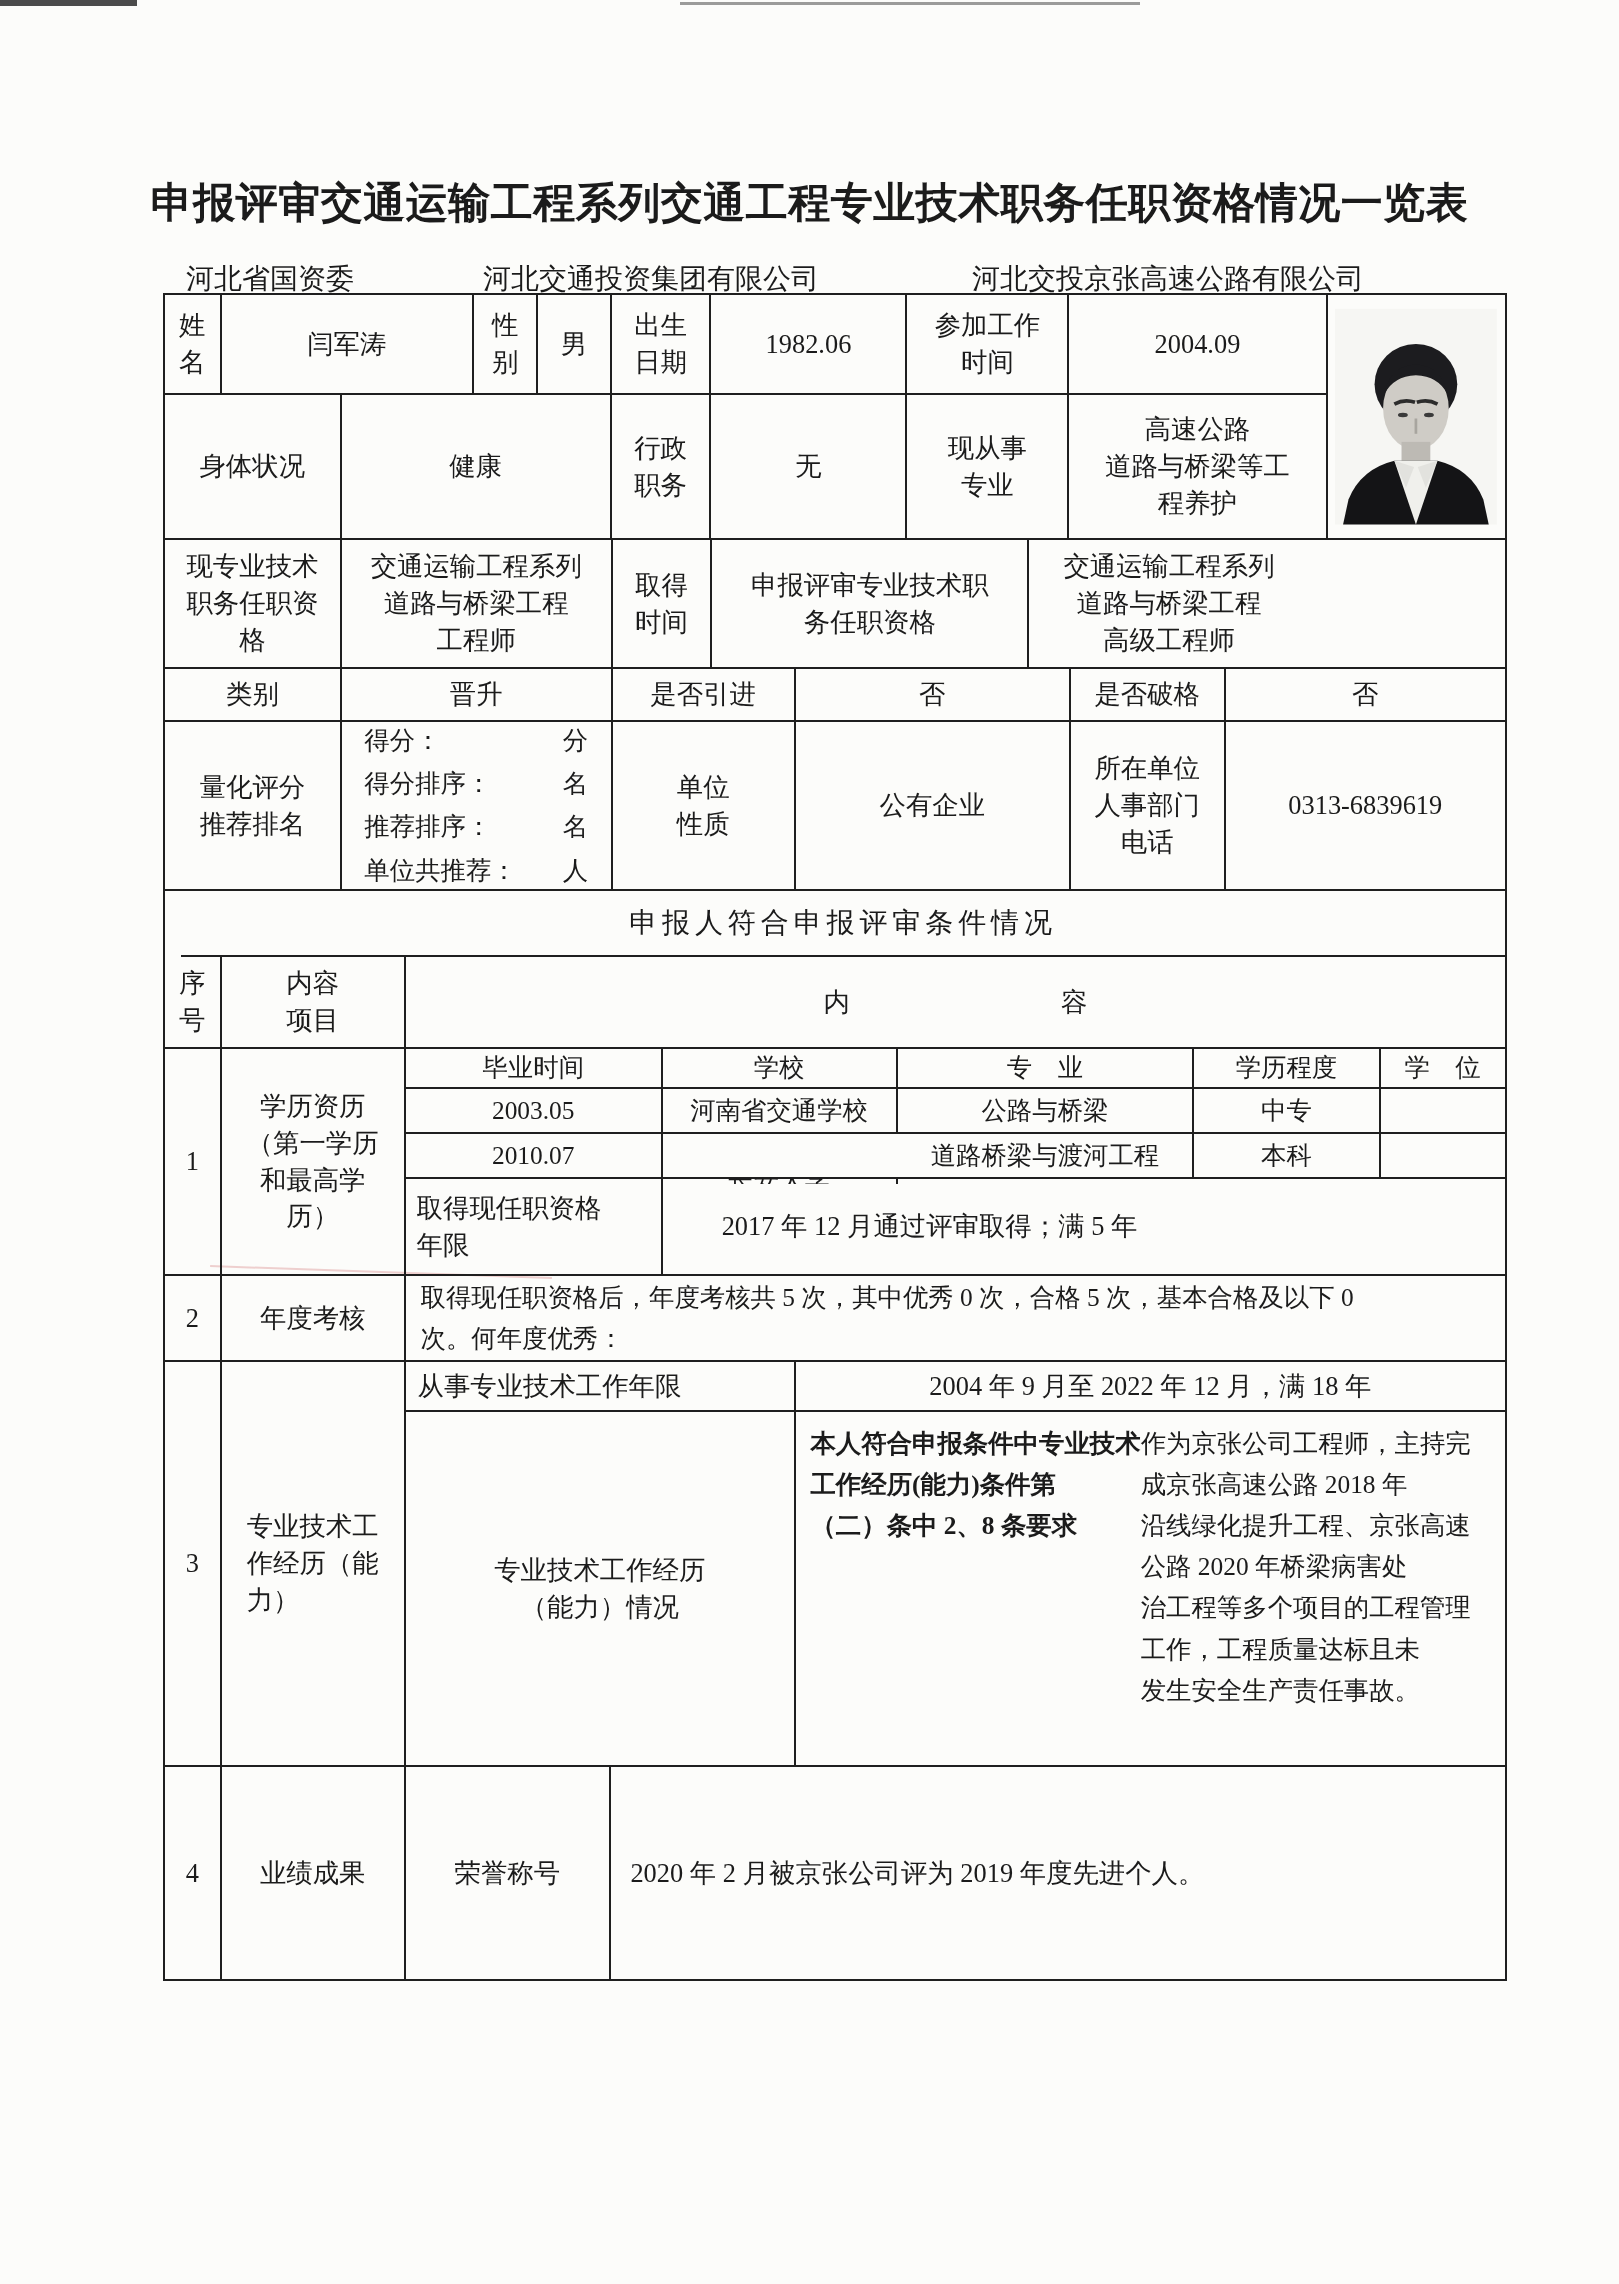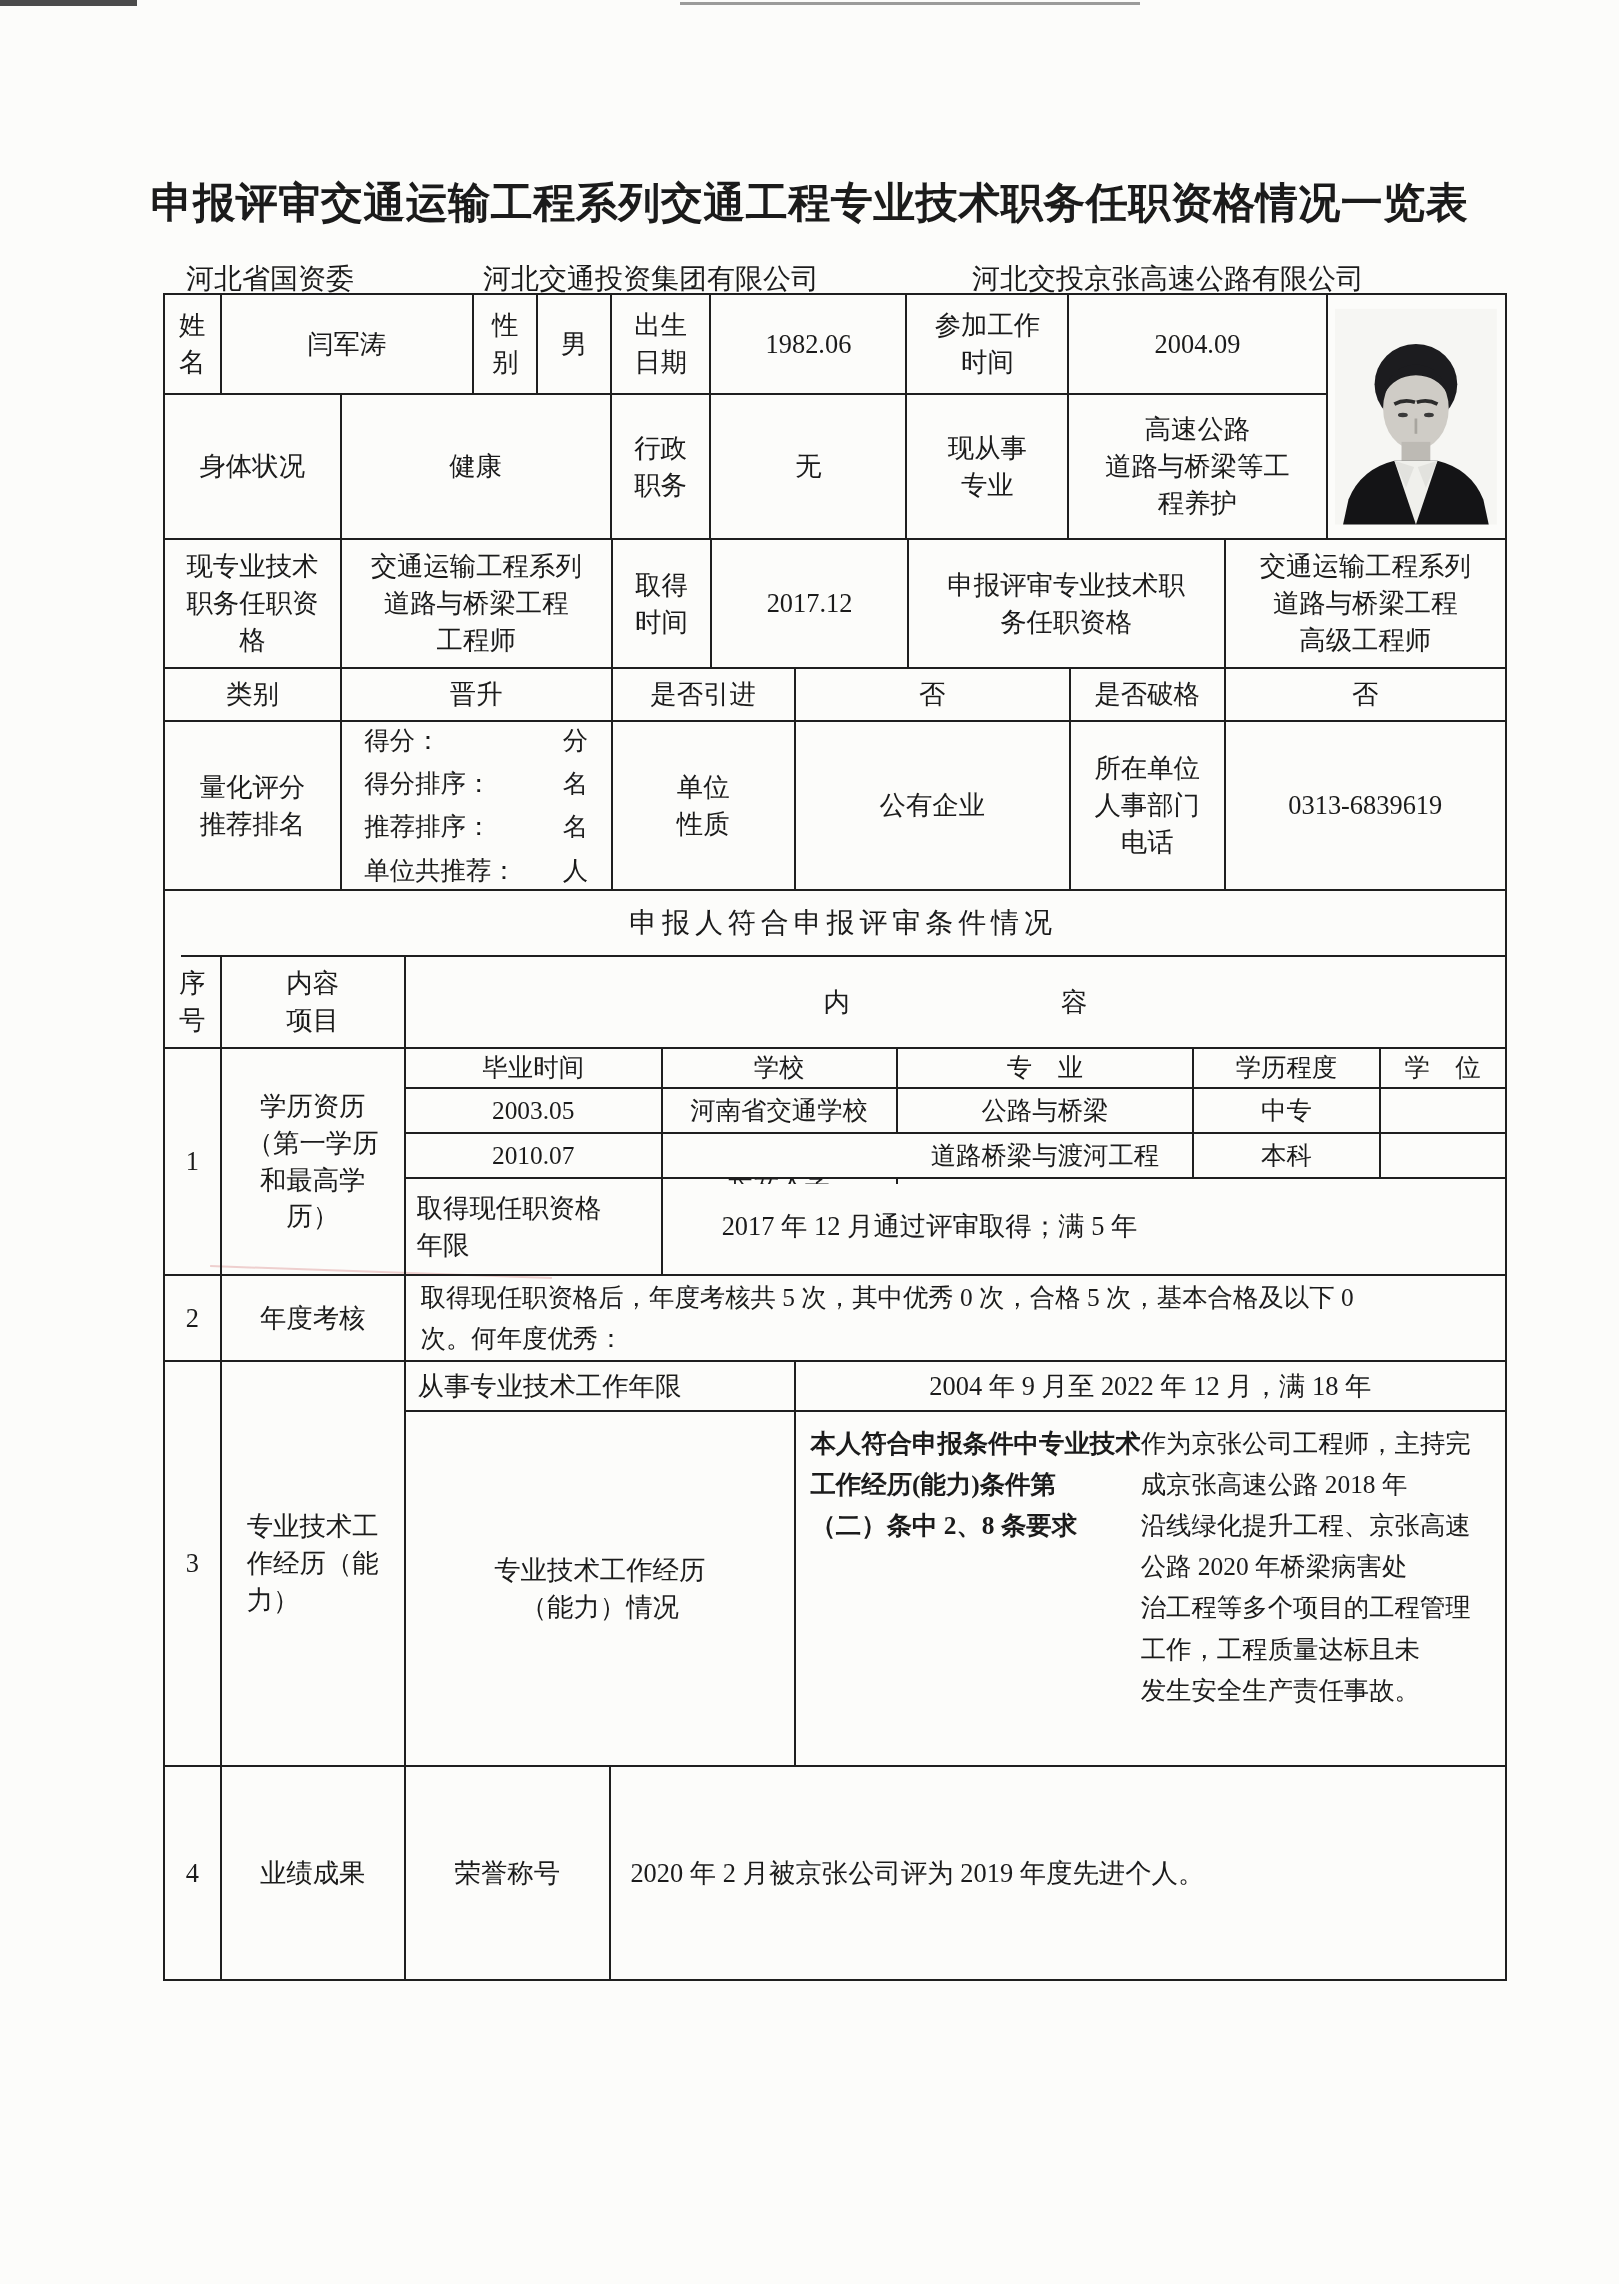--- a/index.html
+++ b/index.html
@@ -99,21 +99,20 @@
 
     <div class="fr bb6" style="height:129px;">
       <div class="c preline" style="width:13.2%;">现专业技术
 职务任职资
 格</div>
       <div class="c preline" style="width:20.2%;">交通运输工程系列
 道路与桥梁工程
 工程师</div>
       <div class="c preline" style="width:7.45%;">取得
 时间</div>
-      <div class="c" style="width:14.65%;">2017.12</div>
       <div class="c preline" style="width:23.65%;">申报评审专业技术职
 务任职资格</div>
       <div class="c preline last" style="width:20.85%;">交通运输工程系列
 道路与桥梁工程
 高级工程师</div>
     </div>
 
     <div class="fr bb6" style="height:53px;">
       <div class="c" style="width:13.2%;">类别</div>
       <div class="c" style="width:20.2%;">晋升</div>

